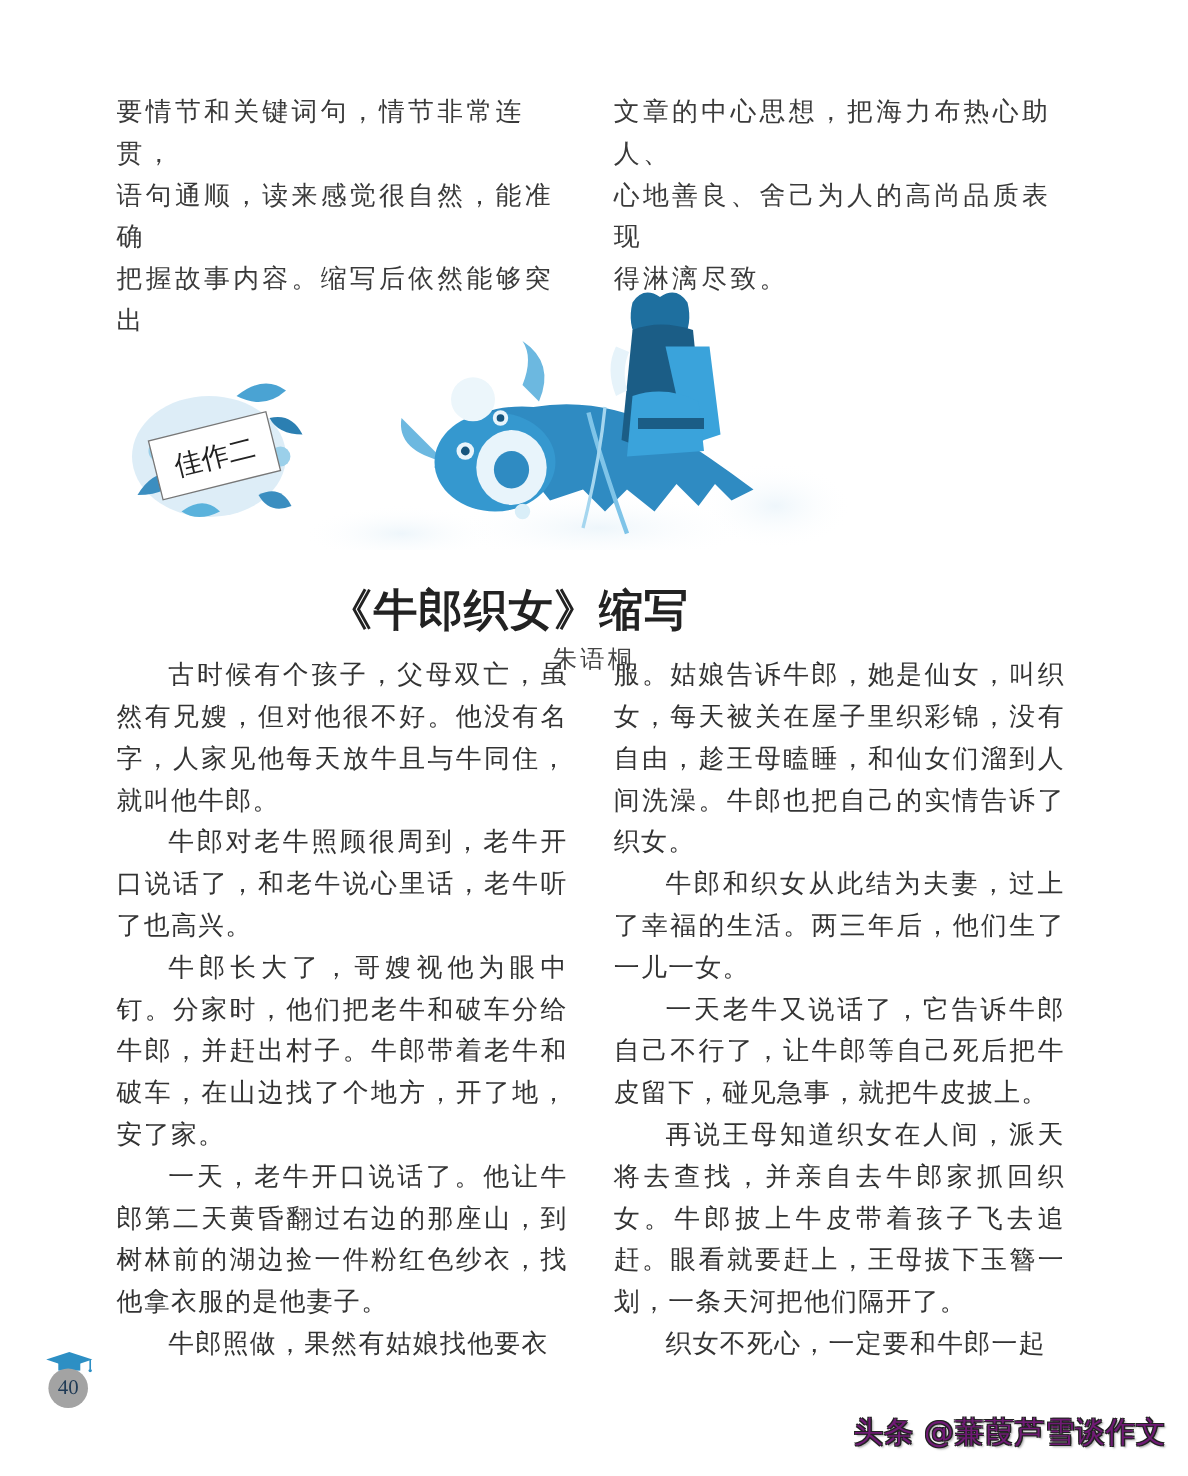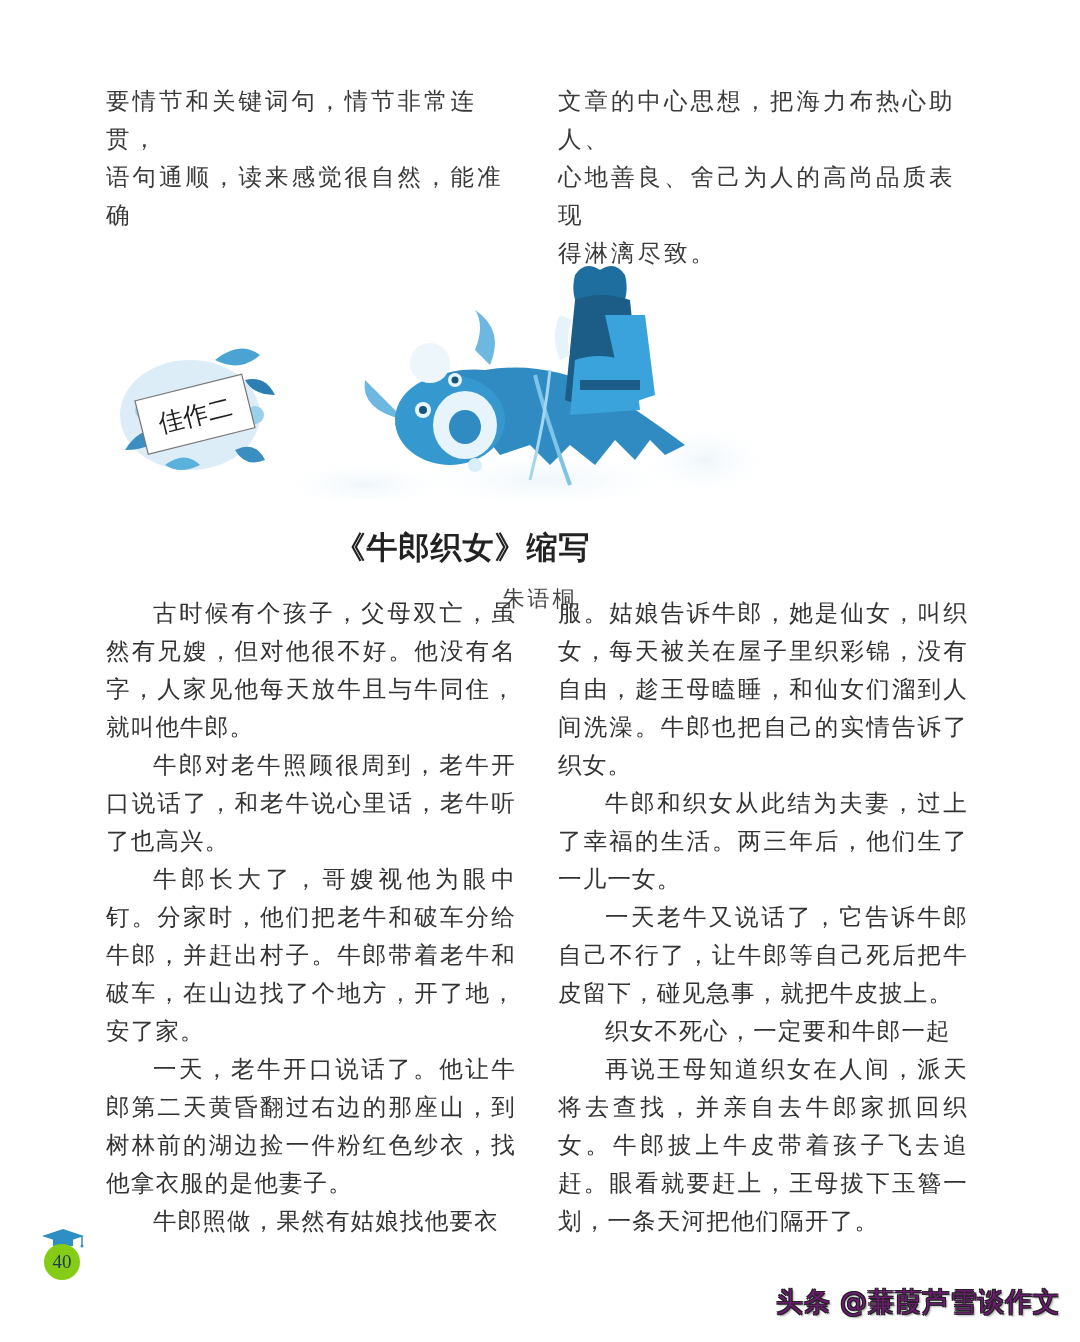--- a/index.html
+++ b/index.html
@@ -35,21 +35,21 @@
       height: 245px;
     }
     .title {
       position: absolute;
       left: 0;
       width: 925px;
       top: 527px;
       text-align: center;
       font-family: "DejaVu Sans", "Liberation Sans", sans-serif;
       font-weight: bold;
-      font-size: 31px;
+      font-size: 40px;
       letter-spacing: 1px;
       color: #222;
     }
     .author {
       position: absolute;
       left: 0;
       width: 1080px;
       top: 584px;
       text-align: center;
       font-size: 22px;
@@ -69,21 +69,21 @@
       width: 50px;
       height: 56px;
     }
     .page-num {
       position: absolute;
       left: 6px;
       top: 16px;
       width: 36px;
       height: 36px;
       border-radius: 50%;
-      background: #84cc16;
+      background: #a3a3a3;
       color: #1f3a55;
       font-family: "Liberation Serif", serif;
       font-size: 19px;
       line-height: 36px;
       text-align: center;
     }
     .watermark {
       position: absolute;
       left: 776px;
       top: 1284px;
@@ -93,20 +93,21 @@
       letter-spacing: 0.5px;
       text-shadow: 1px 1px 0 #222, -1px -1px 0 #222, 1px -1px 0 #222, -1px 1px 0 #222, 2px 2px 2px rgba(0,0,0,0.4);
     }
   </style>
 </head>
 <body>
 
 <div class="col top-col top-left">
   <p>要情节和关键词句，情节非常连贯，</p>
   <p>语句通顺，读来感觉很自然，能准确</p>
+  <p>把握故事内容。缩写后依然能够突出</p>
 </div>
 <div class="col top-col top-right">
   <p>文章的中心思想，把海力布热心助人、</p>
   <p>心地善良、舍己为人的高尚品质表现</p>
   <p>得淋漓尽致。</p>
 </div>
 
 <div class="illustration">
   <svg width="670" height="245" viewBox="0 0 670 245">
     <defs>
@@ -175,22 +176,22 @@
   <p>牛郎对老牛照顾很周到，老牛开口说话了，和老牛说心里话，老牛听了也高兴。</p>
   <p>牛郎长大了，哥嫂视他为眼中钉。分家时，他们把老牛和破车分给牛郎，并赶出村子。牛郎带着老牛和破车，在山边找了个地方，开了地，安了家。</p>
   <p>一天，老牛开口说话了。他让牛郎第二天黄昏翻过右边的那座山，到树林前的湖边捡一件粉红色纱衣，找他拿衣服的是他妻子。</p>
   <p>牛郎照做，果然有姑娘找他要衣</p>
 </div>
 
 <div class="col body-col body-right">
   <p class="cont">服。姑娘告诉牛郎，她是仙女，叫织女，每天被关在屋子里织彩锦，没有自由，趁王母瞌睡，和仙女们溜到人间洗澡。牛郎也把自己的实情告诉了织女。</p>
   <p>牛郎和织女从此结为夫妻，过上了幸福的生活。两三年后，他们生了一儿一女。</p>
   <p>一天老牛又说话了，它告诉牛郎自己不行了，让牛郎等自己死后把牛皮留下，碰见急事，就把牛皮披上。</p>
+  <p>再说王母知道织女在人间，派天将去查找，并亲自去牛郎家抓回织女。牛郎披上牛皮带着孩子飞去追赶。眼看就要赶上，王母拔下玉簪一划，一条天河把他们隔开了。</p>
   <p>织女不死心，一定要和牛郎一起</p>
-  <p>再说王母知道织女在人间，派天将去查找，并亲自去牛郎家抓回织女。牛郎披上牛皮带着孩子飞去追赶。眼看就要赶上，王母拔下玉簪一划，一条天河把他们隔开了。</p>
 </div>
 
 <div class="page-badge">
   <svg width="50" height="20" viewBox="0 0 50 20" style="position:absolute;left:0;top:0;">
     <polygon points="4,8 25,1 46,8 25,15" fill="#2d8fc4"></polygon>
     <rect x="15" y="10" width="20" height="8" fill="#2d8fc4"></rect>
     <line x1="44" y1="8" x2="44" y2="17" stroke="#2d8fc4" stroke-width="1.5"></line>
     <circle cx="44" cy="18" r="1.5" fill="#2d8fc4"></circle>
   </svg>
   <div class="page-num">40</div>

